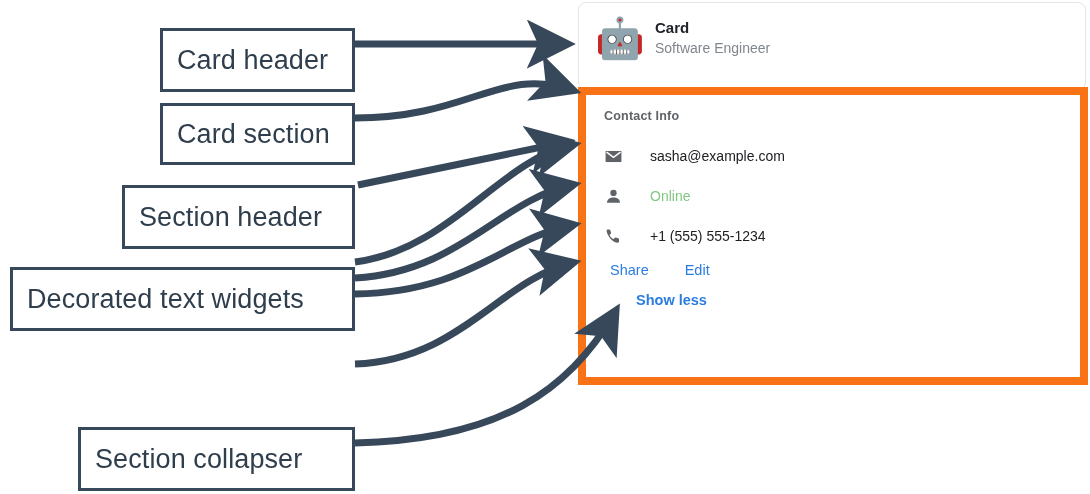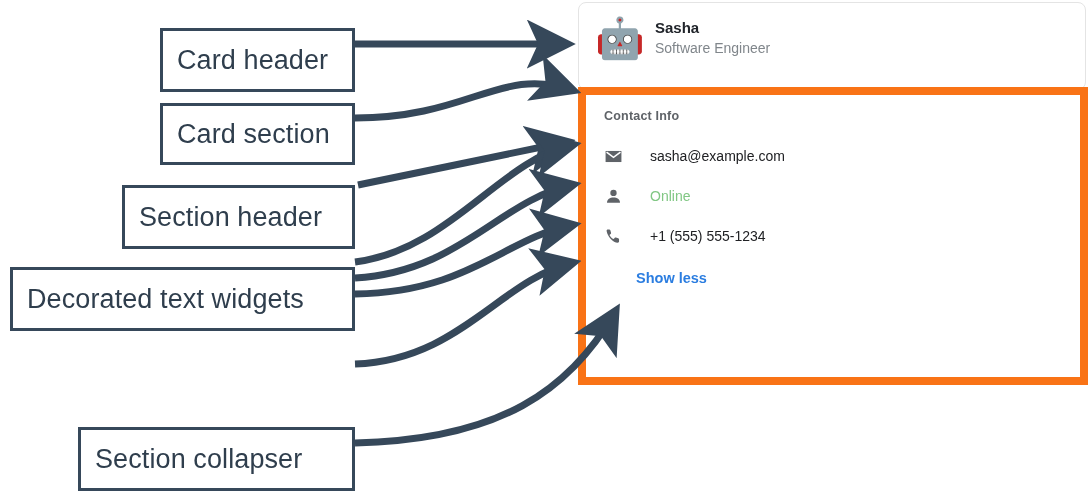--- a/index.html
+++ b/index.html
@@ -210,21 +210,21 @@
 
 
   <div class="callout" style="left:78px; top:411px; width:277px; height:64px;">
     <span>Section collapser</span>
   </div>
 
   <div id="card">
     <div class="card-header">
       <div class="avatar">🤖</div>
       <div class="header-text">
-        <div class="header-title">Sasha</div>
+        <div class="header-title">Card</div>
         <div class="header-sub">Software Engineer</div>
       </div>
     </div>
   </div>
 
   <div id="card-section">
     <div class="section-inner">
 
       <div class="section-header">Contact Info</div>
 
@@ -250,20 +250,24 @@
 
       <div class="deco-row">
         <span class="deco-icon">
           <svg width="19" height="19" viewBox="0 0 24 24" fill="#5f6368">
             <path d="M6.6 3.2c.7 0 1.2.4 1.4 1l.9 3c.2.6 0 1.2-.5 1.6l-1.5 1.2c1.1 2.3 3 4.2 5.3 5.3l1.2-1.5c.4-.5 1-.7 1.6-.5l3 .9c.6.2 1 .7 1 1.4v2.8c0 .9-.8 1.6-1.7 1.5C11.4 19.4 4.6 12.6 3.3 4.9 3.2 4 3.9 3.2 4.8 3.2z"></path>
           </svg>
         </span>
         <span class="deco-label">+1 (555) 555-1234</span>
       </div>
 
+      <div class="button-list">
+        <button class="list-button">Share</button>
+        <button class="list-button">Edit</button>
+      </div>
 
       <div class="collapser">
         <button class="collapser-label">Show less</button>
       </div>
 
     </div>
   </div>
 
 </div>
 

